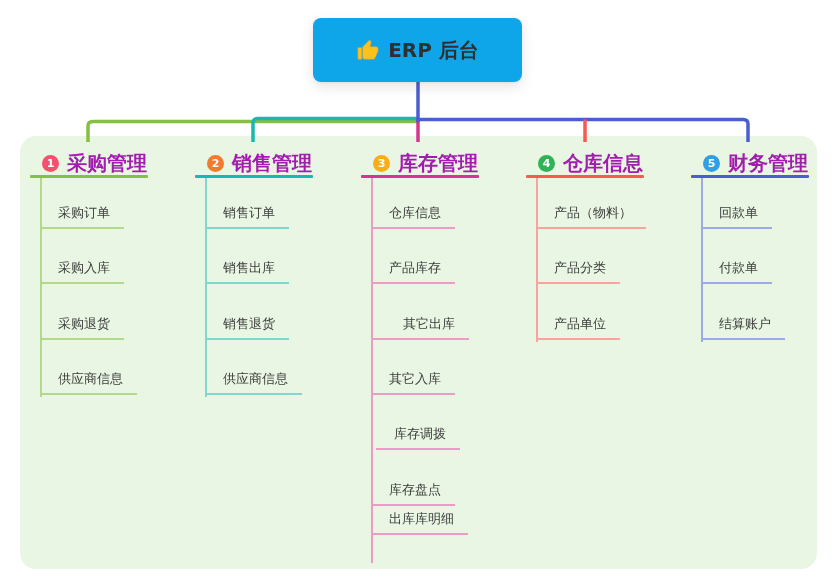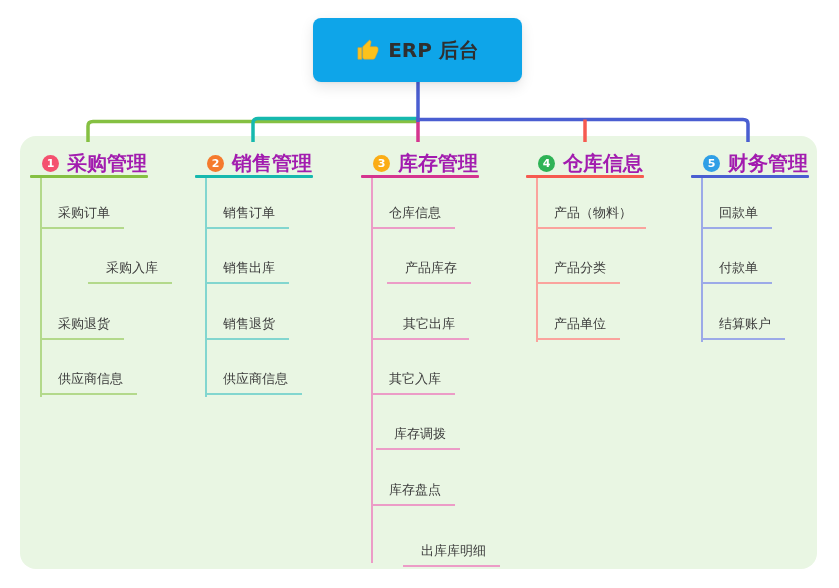--- a/index.html
+++ b/index.html
@@ -62,46 +62,46 @@
   </div>
 
   <div id="branches">
       <div class="branch-header" style="left: 30px; top: 150px;">
         <span class="badge" style="background: rgb(244, 81, 111);">1</span>
         <span class="branch-label">采购管理</span>
       </div>
       <div class="branch-underline" style="left: 30px; top: 175px; width: 118px; background: rgb(133, 192, 66);"></div>
       <div class="sub-vline" style="left: 40px; top: 178px; height: 218.9px; background: rgb(179, 217, 139);"></div>
       <div class="leaf" style="left: 40px; top: 204px; border-bottom-color: rgb(179, 217, 139); text-align: right;">采购订单</div>
-      <div class="leaf" style="left: 40px; top: 259.3px; border-bottom-color: rgb(179, 217, 139); margin-left: 48px;">采购入库</div>
+      <div class="leaf" style="left: 40px; top: 259.3px; border-bottom-color: rgb(179, 217, 139);">采购入库</div>
       <div class="leaf" style="left: 40px; top: 314.6px; border-bottom-color: rgb(179, 217, 139);">采购退货</div>
       <div class="leaf" style="left: 40px; top: 369.9px; border-bottom-color: rgb(179, 217, 139);">供应商信息</div>
       <div class="branch-header" style="left: 195px; top: 150px;">
         <span class="badge" style="background: rgb(245, 122, 45);">2</span>
         <span class="branch-label">销售管理</span>
       </div>
       <div class="branch-underline" style="left: 195px; top: 175px; width: 118px; background: rgb(22, 185, 174);"></div>
       <div class="sub-vline" style="left: 205px; top: 178px; height: 218.9px; background: rgb(130, 214, 207);"></div>
       <div class="leaf" style="left: 205px; top: 204px; border-bottom-color: rgb(130, 214, 207);">销售订单</div>
       <div class="leaf" style="left: 205px; top: 259.3px; border-bottom-color: rgb(130, 214, 207);">销售出库</div>
       <div class="leaf" style="left: 205px; top: 314.6px; border-bottom-color: rgb(130, 214, 207); text-align: center;">销售退货</div>
       <div class="leaf" style="left: 205px; top: 369.9px; border-bottom-color: rgb(130, 214, 207);">供应商信息</div>
       <div class="branch-header" style="left: 361px; top: 150px;">
         <span class="badge" style="background: rgb(251, 173, 21);">3</span>
         <span class="branch-label">库存管理</span>
       </div>
       <div class="branch-underline" style="left: 361px; top: 175px; width: 118px; background: rgb(213, 53, 143);"></div>
       <div class="sub-vline" style="left: 371px; top: 178px; height: 384.8px; background: rgb(236, 156, 199);"></div>
       <div class="leaf" style="left: 371px; top: 204px; border-bottom-color: rgb(236, 156, 199);">仓库信息</div>
-      <div class="leaf" style="left: 371px; top: 259.3px; border-bottom-color: rgb(236, 156, 199); margin-left: 16px;">产品库存</div>
+      <div class="leaf" style="left: 371px; top: 259.3px; border-bottom-color: rgb(236, 156, 199);">产品库存</div>
       <div class="leaf" style="left: 371px; top: 314.6px; border-bottom-color: rgb(236, 156, 199); padding-left: 32px;">其它出库</div>
       <div class="leaf" style="left: 371px; top: 369.9px; border-bottom-color: rgb(236, 156, 199);">其它入库</div>
       <div class="leaf" style="left: 376px; top: 425.2px; border-bottom-color: rgb(236, 156, 199);">库存调拨</div>
       <div class="leaf" style="left: 371px; top: 480.5px; border-bottom-color: rgb(236, 156, 199);">库存盘点</div>
-      <div class="leaf" style="left: 371px; top: 542px; border-bottom-color: rgb(236, 156, 199); margin-left: 32px;">出库库明细</div>
+      <div class="leaf" style="left: 371px; top: 510px; border-bottom-color: rgb(236, 156, 199);">出库库明细</div>
       <div class="branch-header" style="left: 526px; top: 150px;">
         <span class="badge" style="background: rgb(47, 179, 86);">4</span>
         <span class="branch-label">仓库信息</span>
       </div>
       <div class="branch-underline" style="left: 526px; top: 175px; width: 118px; background: rgb(246, 90, 80);"></div>
       <div class="sub-vline" style="left: 536px; top: 178px; height: 163.6px; background: rgb(250, 163, 157);"></div>
       <div class="leaf" style="left: 536px; top: 204px; border-bottom-color: rgb(250, 163, 157);">产品（物料）</div>
       <div class="leaf" style="left: 536px; top: 259.3px; border-bottom-color: rgb(250, 163, 157);">产品分类</div>
       <div class="leaf" style="left: 536px; top: 314.6px; border-bottom-color: rgb(250, 163, 157);">产品单位</div>
       <div class="branch-header" style="left: 691px; top: 150px;">

